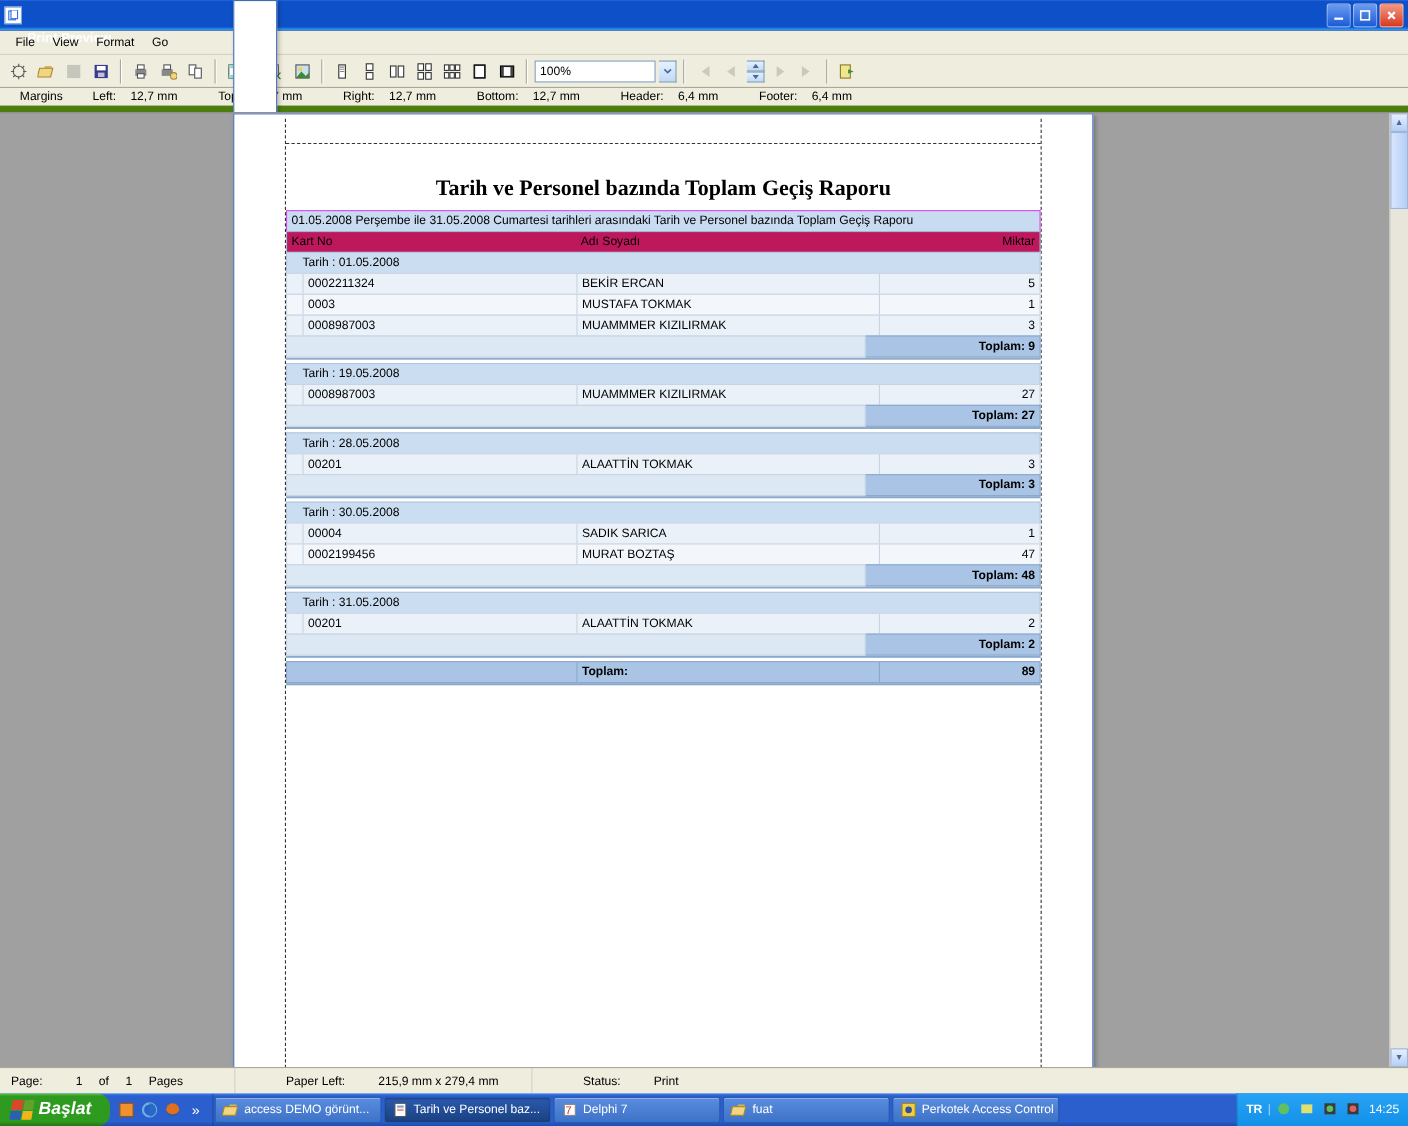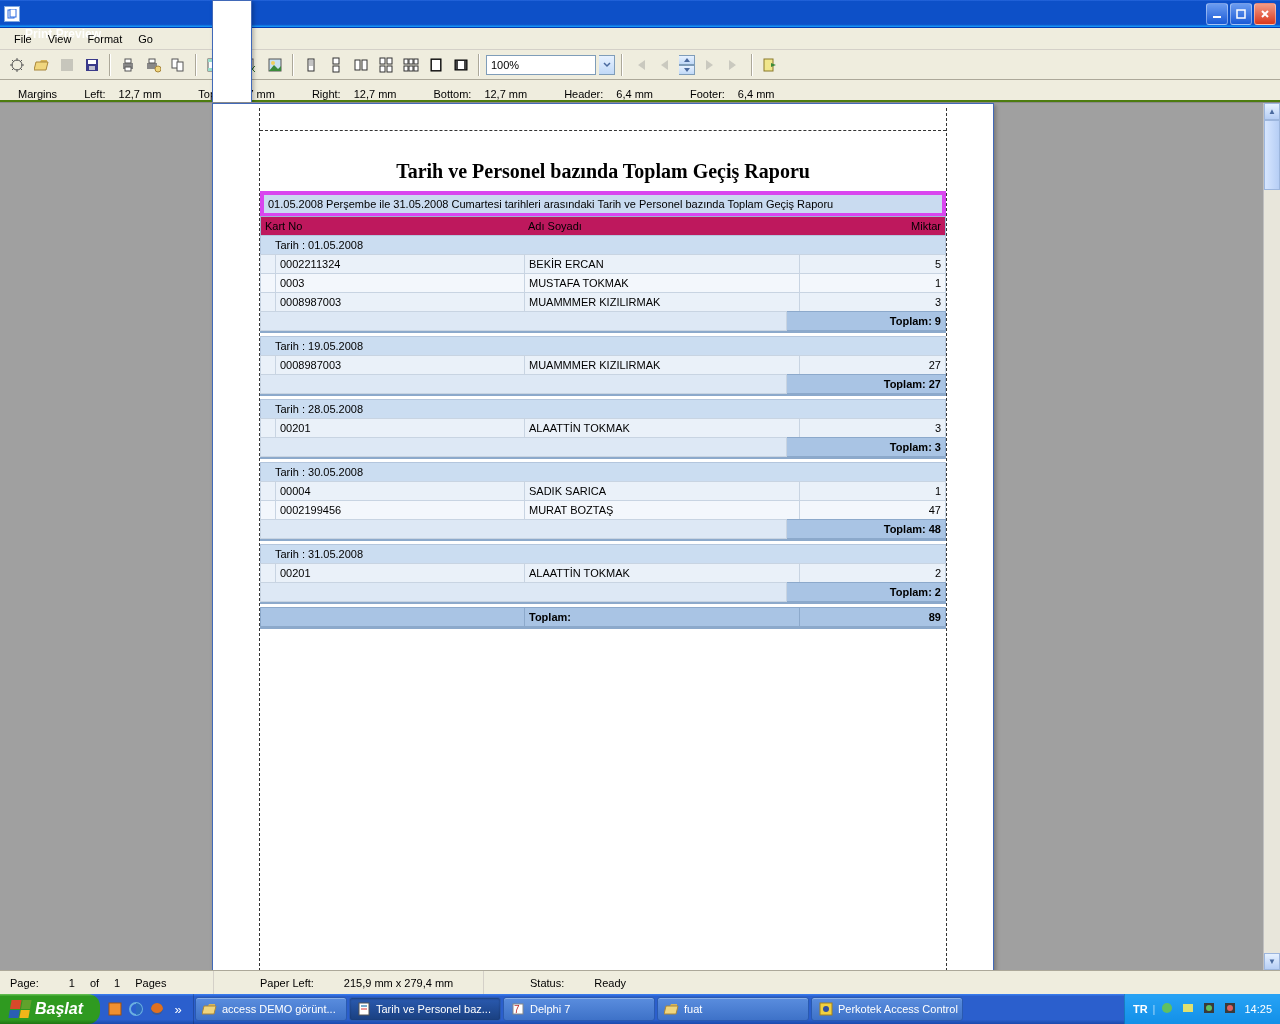--- a/index.html
+++ b/index.html
@@ -23,38 +23,38 @@
   .toolbar { height: 30px; background: #efedde; display: flex; align-items: center; padding: 2px 6px; gap: 3px; border-bottom: 1px solid #aca899; }
   .tbtn { width: 22px; height: 22px; display: flex; align-items: center; justify-content: center; border: 1px solid transparent; }
   .tsep { width: 2px; height: 22px; border-left: 1px solid #aca899; border-right: 1px solid #fff; margin: 0 3px; }
   .tinput { height: 20px; border: 1px solid #7f9db9; background: #fff; font-size: 11px; padding: 0 4px; }
   .tinput.zoom { width: 110px; }
   .tinput.page { width: 40px; text-align: right; }
   .tdrop { width: 16px; height: 20px; background: linear-gradient(#e6f1ff, #c1d9f7); border: 1px solid #7f9db9; border-left:none; display:flex; align-items:center; justify-content:center; }
   .tbtn.disabled svg { opacity: 0.35; }
 
   
-  .marginsbar { height: 22px; background: #efedde; display:flex; align-items:flex-end; padding: 0 4px; border-bottom: 2px solid #4d7c0f; gap: 3px; }
+  .marginsbar { height: 22px; background: #efedde; display:flex; align-items:center; padding: 0 4px; border-bottom: 6px solid #4d7c0f; gap: 3px; }
   .marginsbar .ml { padding: 0 10px 0 14px; }
   .marginsbar .mv { padding: 0 20px 0 0; }
 
   
   .workspace { position: absolute; top: 102px; bottom: 54px; left: 0; right: 0; background: #a0a0a0; overflow: hidden; border-top: 1px solid #8a8a8a; }
   .vscroll { position: absolute; top:0; right:0; bottom:0; width:17px; background:#e8e6db; border-left:1px solid #c0c0c0; }
   .vscroll .up, .vscroll .down { height:17px; background: linear-gradient(#e6f1ff,#b6cef5); border:1px solid #9db6dd; display:flex; align-items:center; justify-content:center; font-size:8px; color:#4a6a9e; }
   .vscroll .down { position:absolute; bottom:0; left:0; right:0; }
   .vscroll .thumb { position:absolute; top:17px; left:0; right:0; height:70px; background: linear-gradient(to right,#d7e6ff,#b6cef5); border:1px solid #9db6dd; }
 
   .page { position: absolute; left: 212px; top: 0; width: 782px; height: 958px; background: #fff; border: 1px solid #4169b8; box-shadow: 2px 2px 4px rgba(0,0,0,0.25); }
   .page .inner { position:absolute; top:4px; left:46px; right:46px; bottom:4px; border: 1px dashed #333; border-top: none; }
   .page .hmarg-top { position:absolute; top:22px; left:0; right:0; height:0; border-top:1px dashed #333; }
   .page .content { position:absolute; top:44px; left:0; right:0; }
 
   .report-title { text-align: center; font-family: "Times New Roman", serif; font-size: 20px; font-weight: bold; padding: 8px 0; }
-  .desc-row { background: #c9dbf0; border: 4px solid #d946ef; padding: 3px 4px; font-size: 11px; }
+  .desc-row { background: #c9dbf0; border: 1px solid #d946ef; padding: 3px 4px; font-size: 11px; }
   .header-row { display:flex; background:#be185d; border:1px solid #9fb7d0; font-weight:normal; font-size:11px; margin-top:-1px; }
   .header-row > div { padding: 3px 4px; }
   .c-kart { width: 263px; }
   .c-adi { flex:1; }
   .c-mik { width: 146px; text-align: right; }
 
   .group-head { background: #cbddf1; border:1px solid #b4c6dd; padding: 3px 14px; margin-top:-1px; }
   .data-row { display:flex; border:1px solid #c8d4e2; background:#eaf1f9; margin-top:-1px; }
   .data-row.alt { background:#f3f7fc; }
   .data-row > div { padding: 3px 4px; }
@@ -426,21 +426,21 @@
     <span style="padding:0 15px;">of</span>
     <span>1</span>
     <span style="padding-left:15px;">Pages</span>
   </div>
   <div class="cell" style="width:230px;">
     <span class="lbl">Paper Left:</span>
     <span>215,9 mm x 279,4 mm</span>
   </div>
   <div class="cell" style="flex:1; border-right:none;">
     <span class="lbl">Status:</span>
-    <span>Ready</span>
+    <span>Print</span>
   </div>
 </div>
 
 <div class="taskbar">
   <div class="startbtn">
     <div class="winlogo">
         <span></span>
         <span></span>
         <span></span>
         <span></span>

